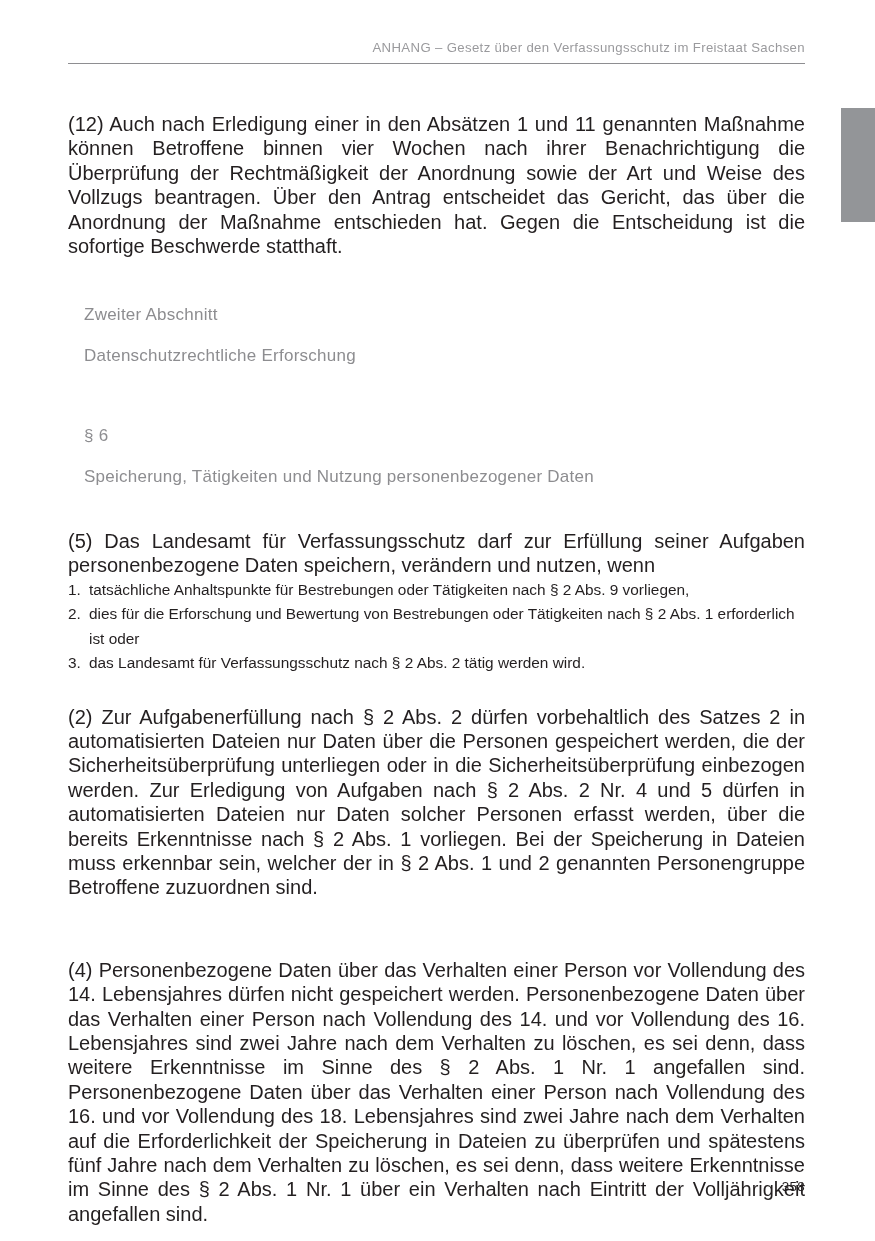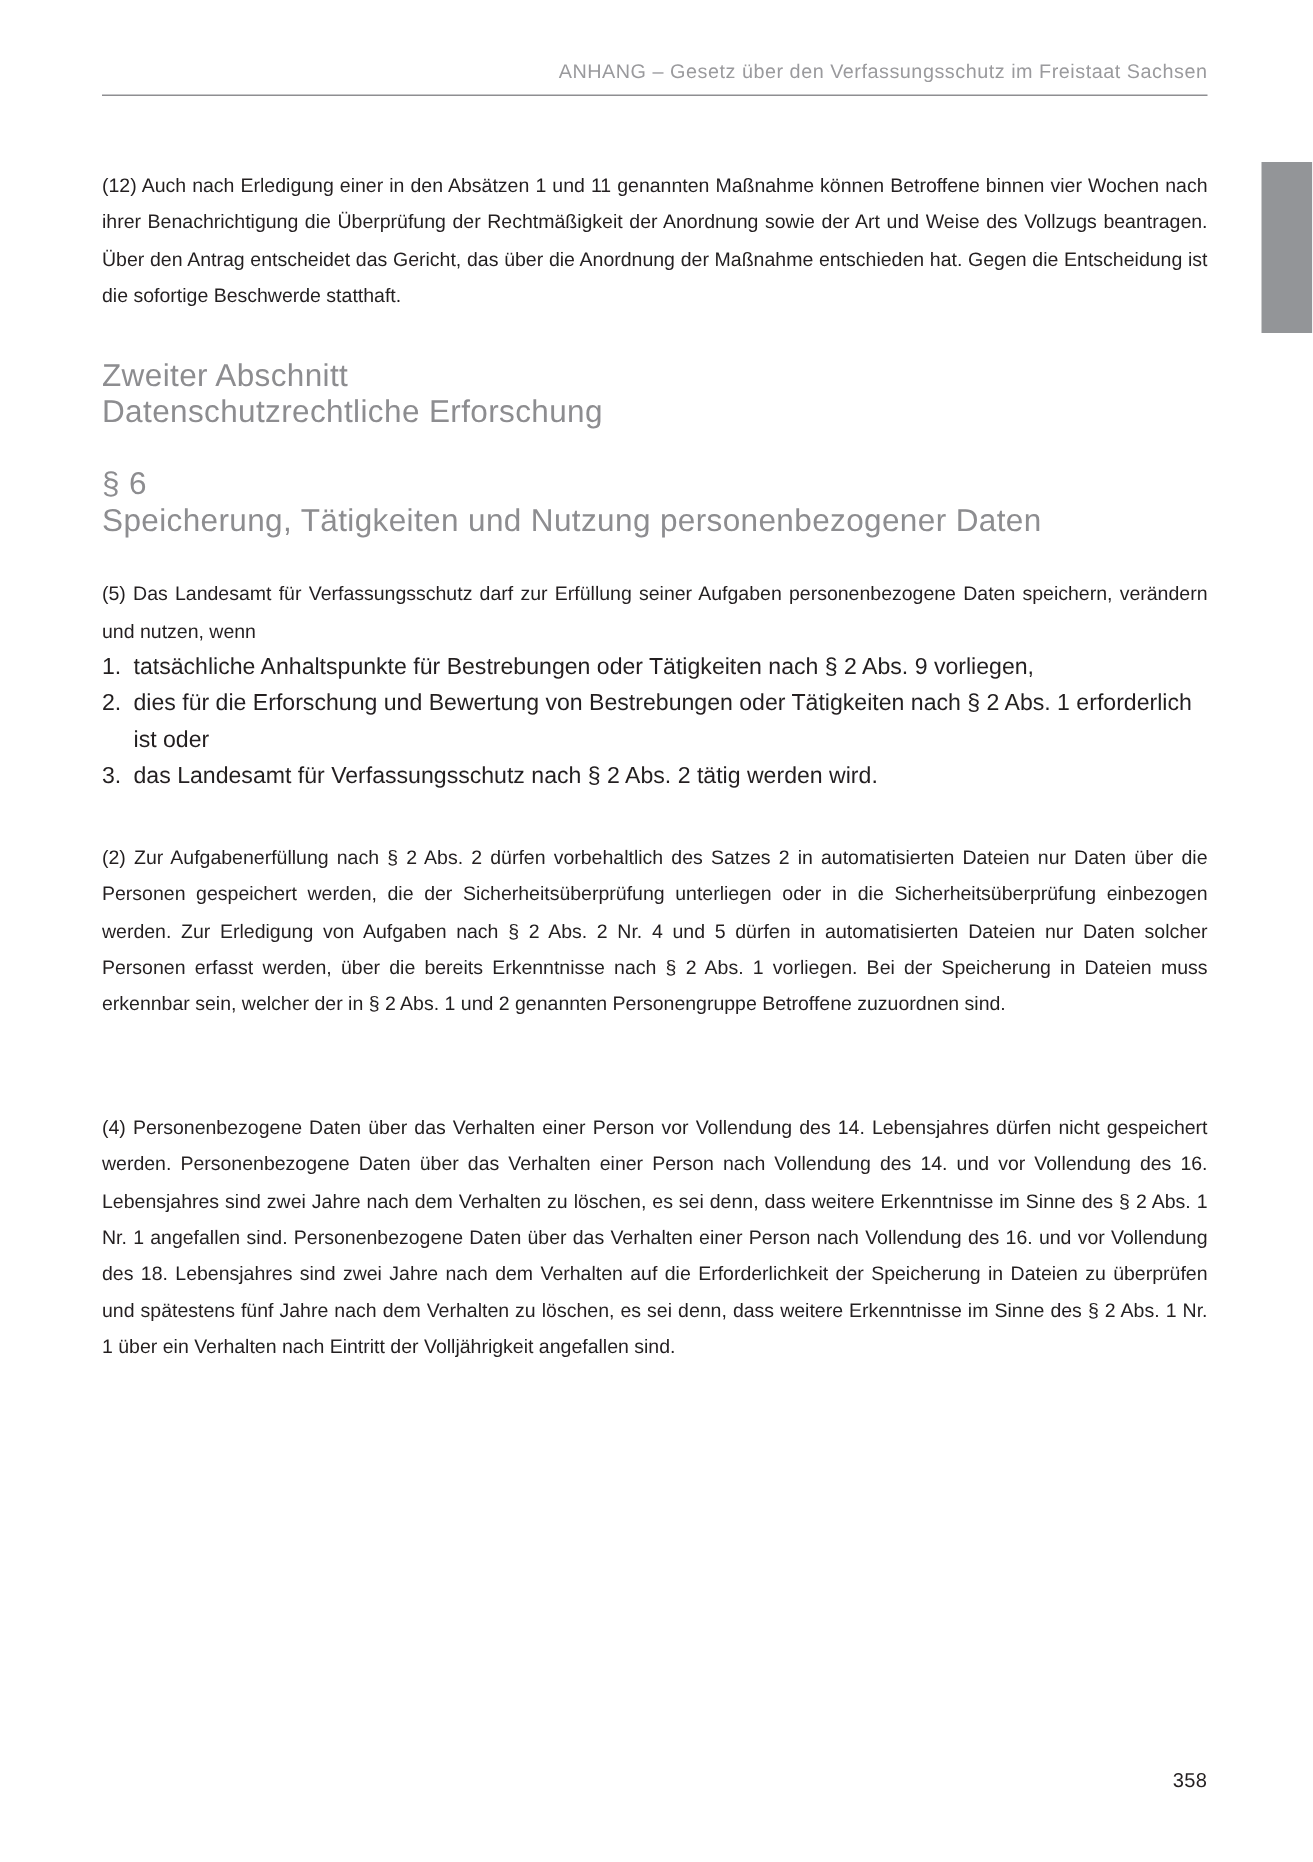--- a/index.html
+++ b/index.html
@@ -57,41 +57,41 @@
   
   .content {
     position: absolute;
     left: 68px;
     top: 112px;
     width: 737px;
   }
 
   p.para {
     margin: 0;
-    font-size: 13px;
+    font-size: 20px;
     line-height: 24.4px;
     text-align: justify;
     text-justify: inter-word;
     color: #231f20;
     hyphens: none;
   }
   p.para.last-line-left {
     text-align-last: left;
   }
 
   .gap-lg { height: 29px; }
   .gap-md { height: 24px; }
 
   
   .heading-block {
     color: #8d8d90;
   }
   .heading-line {
-    margin: 0;
-    font-size: 21px;
+    margin: 16px;
+    font-size: 17px;
     line-height: 24.4px;
     color: #8d8d90;
     letter-spacing: 0.25px;
     text-align: left;
   }
 
   
   ol.numlist {
     list-style: none;
     margin: 0;

